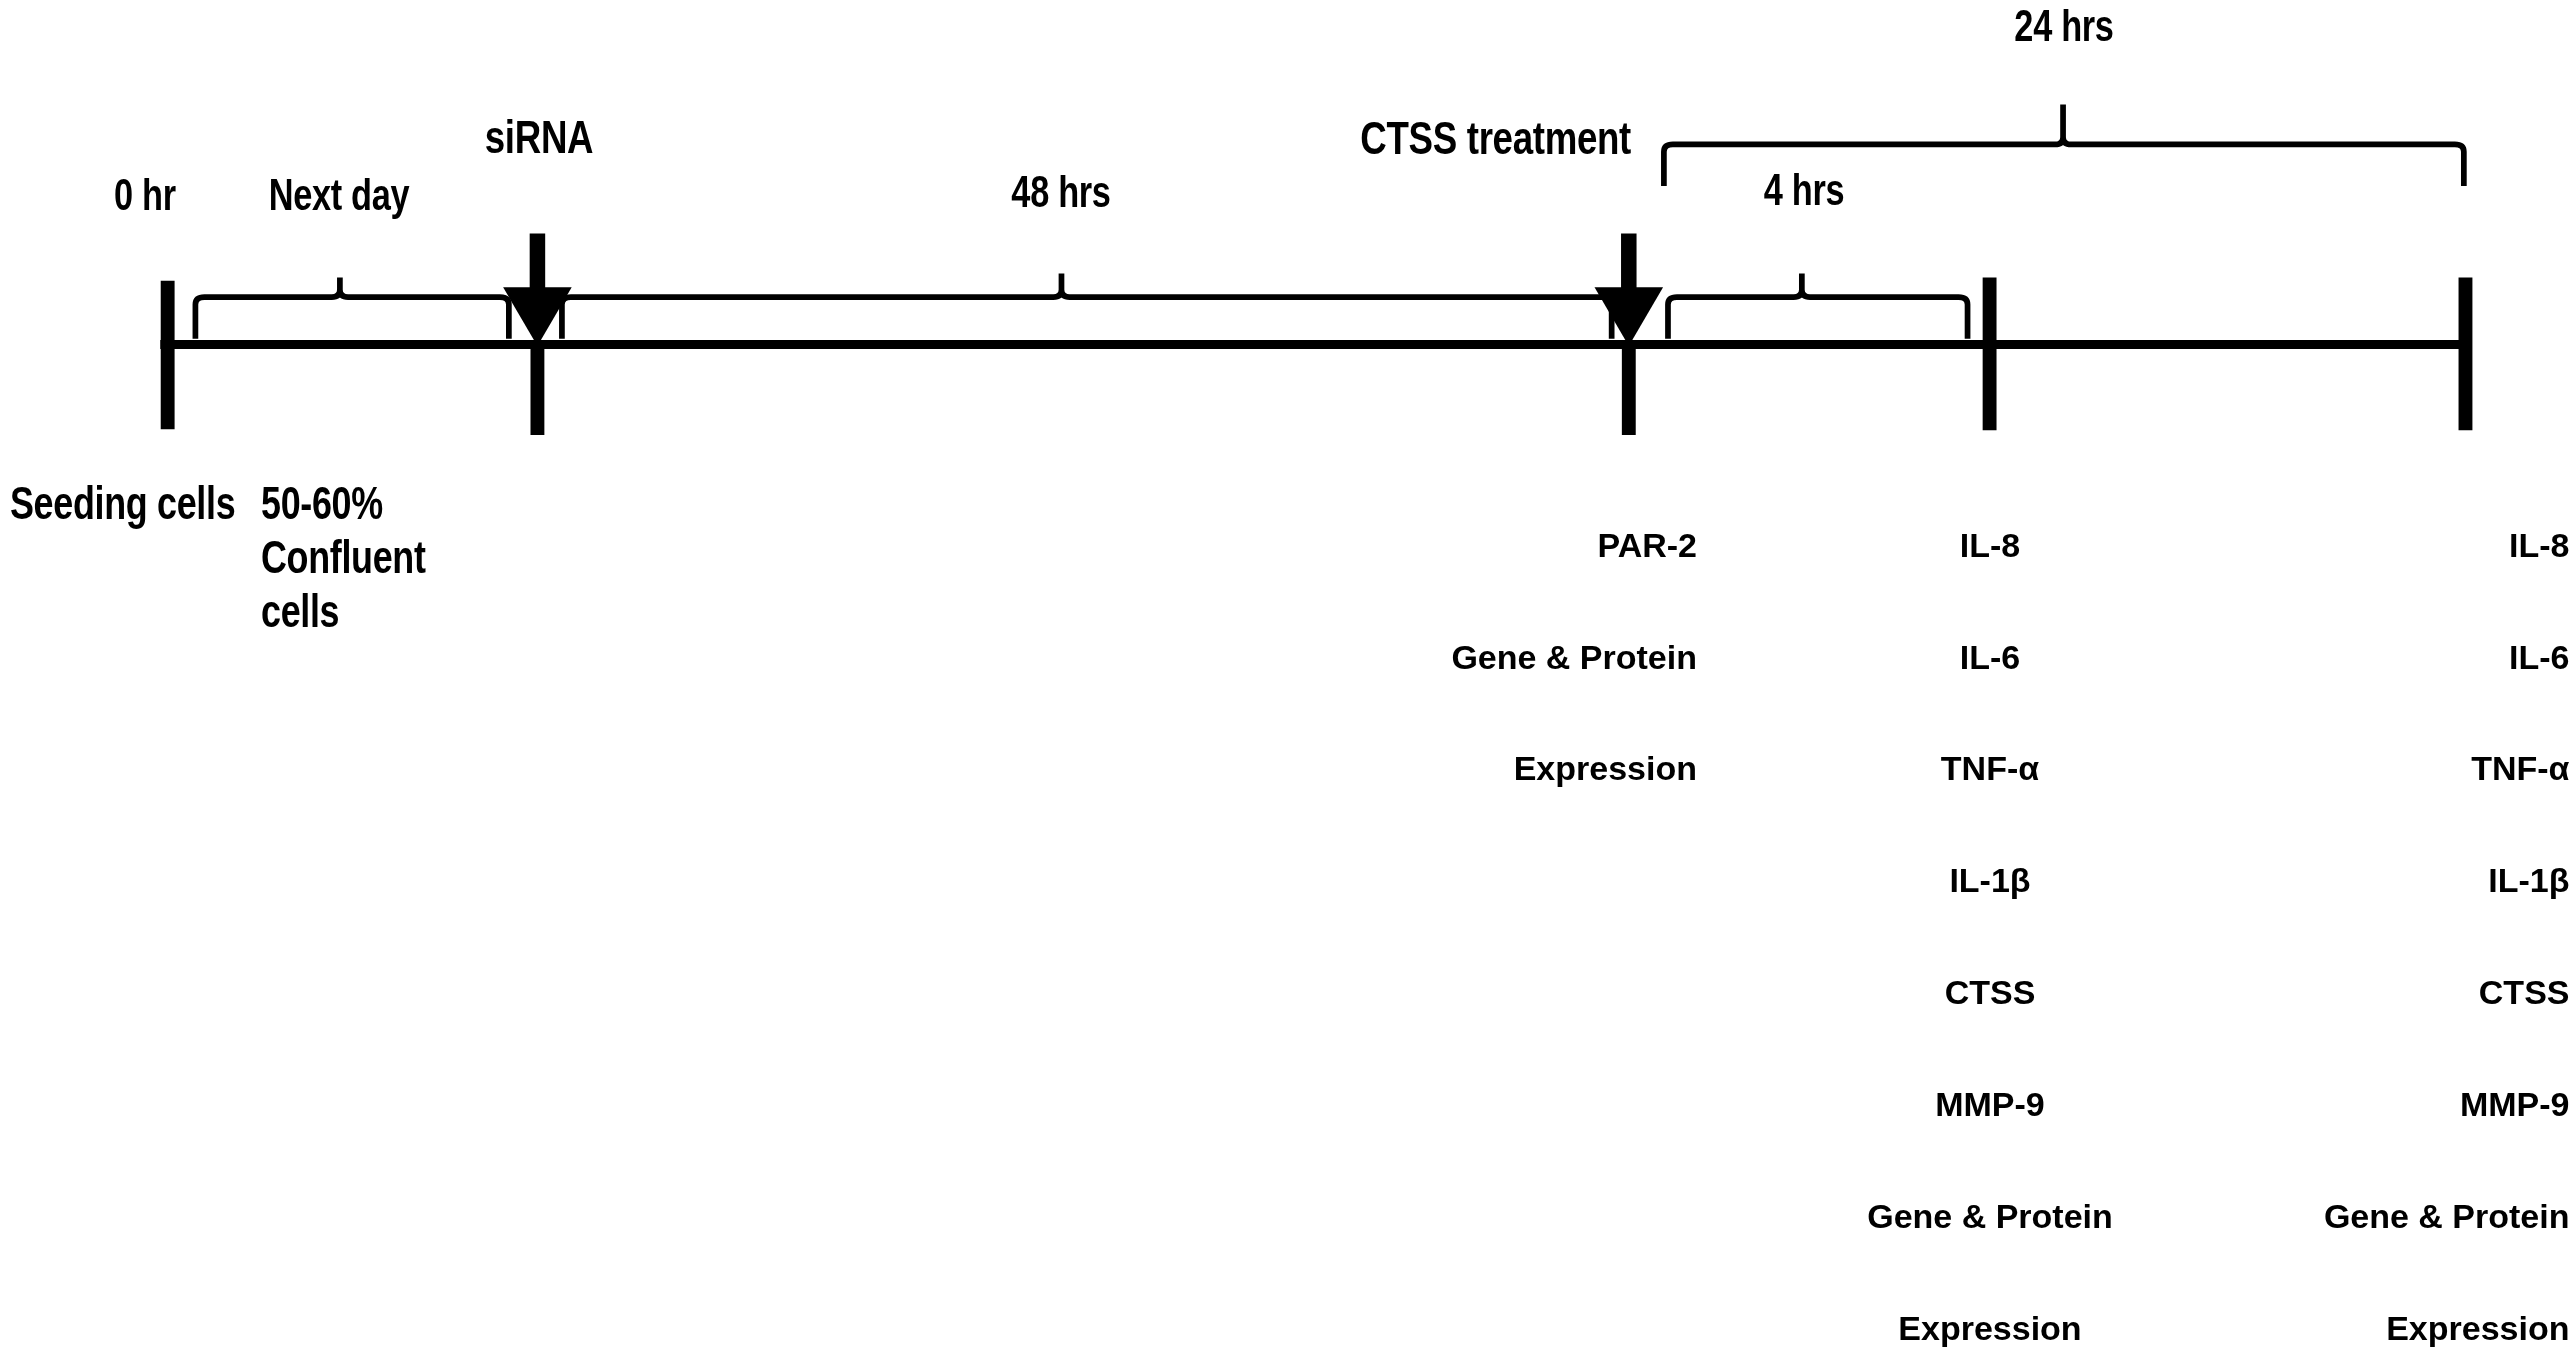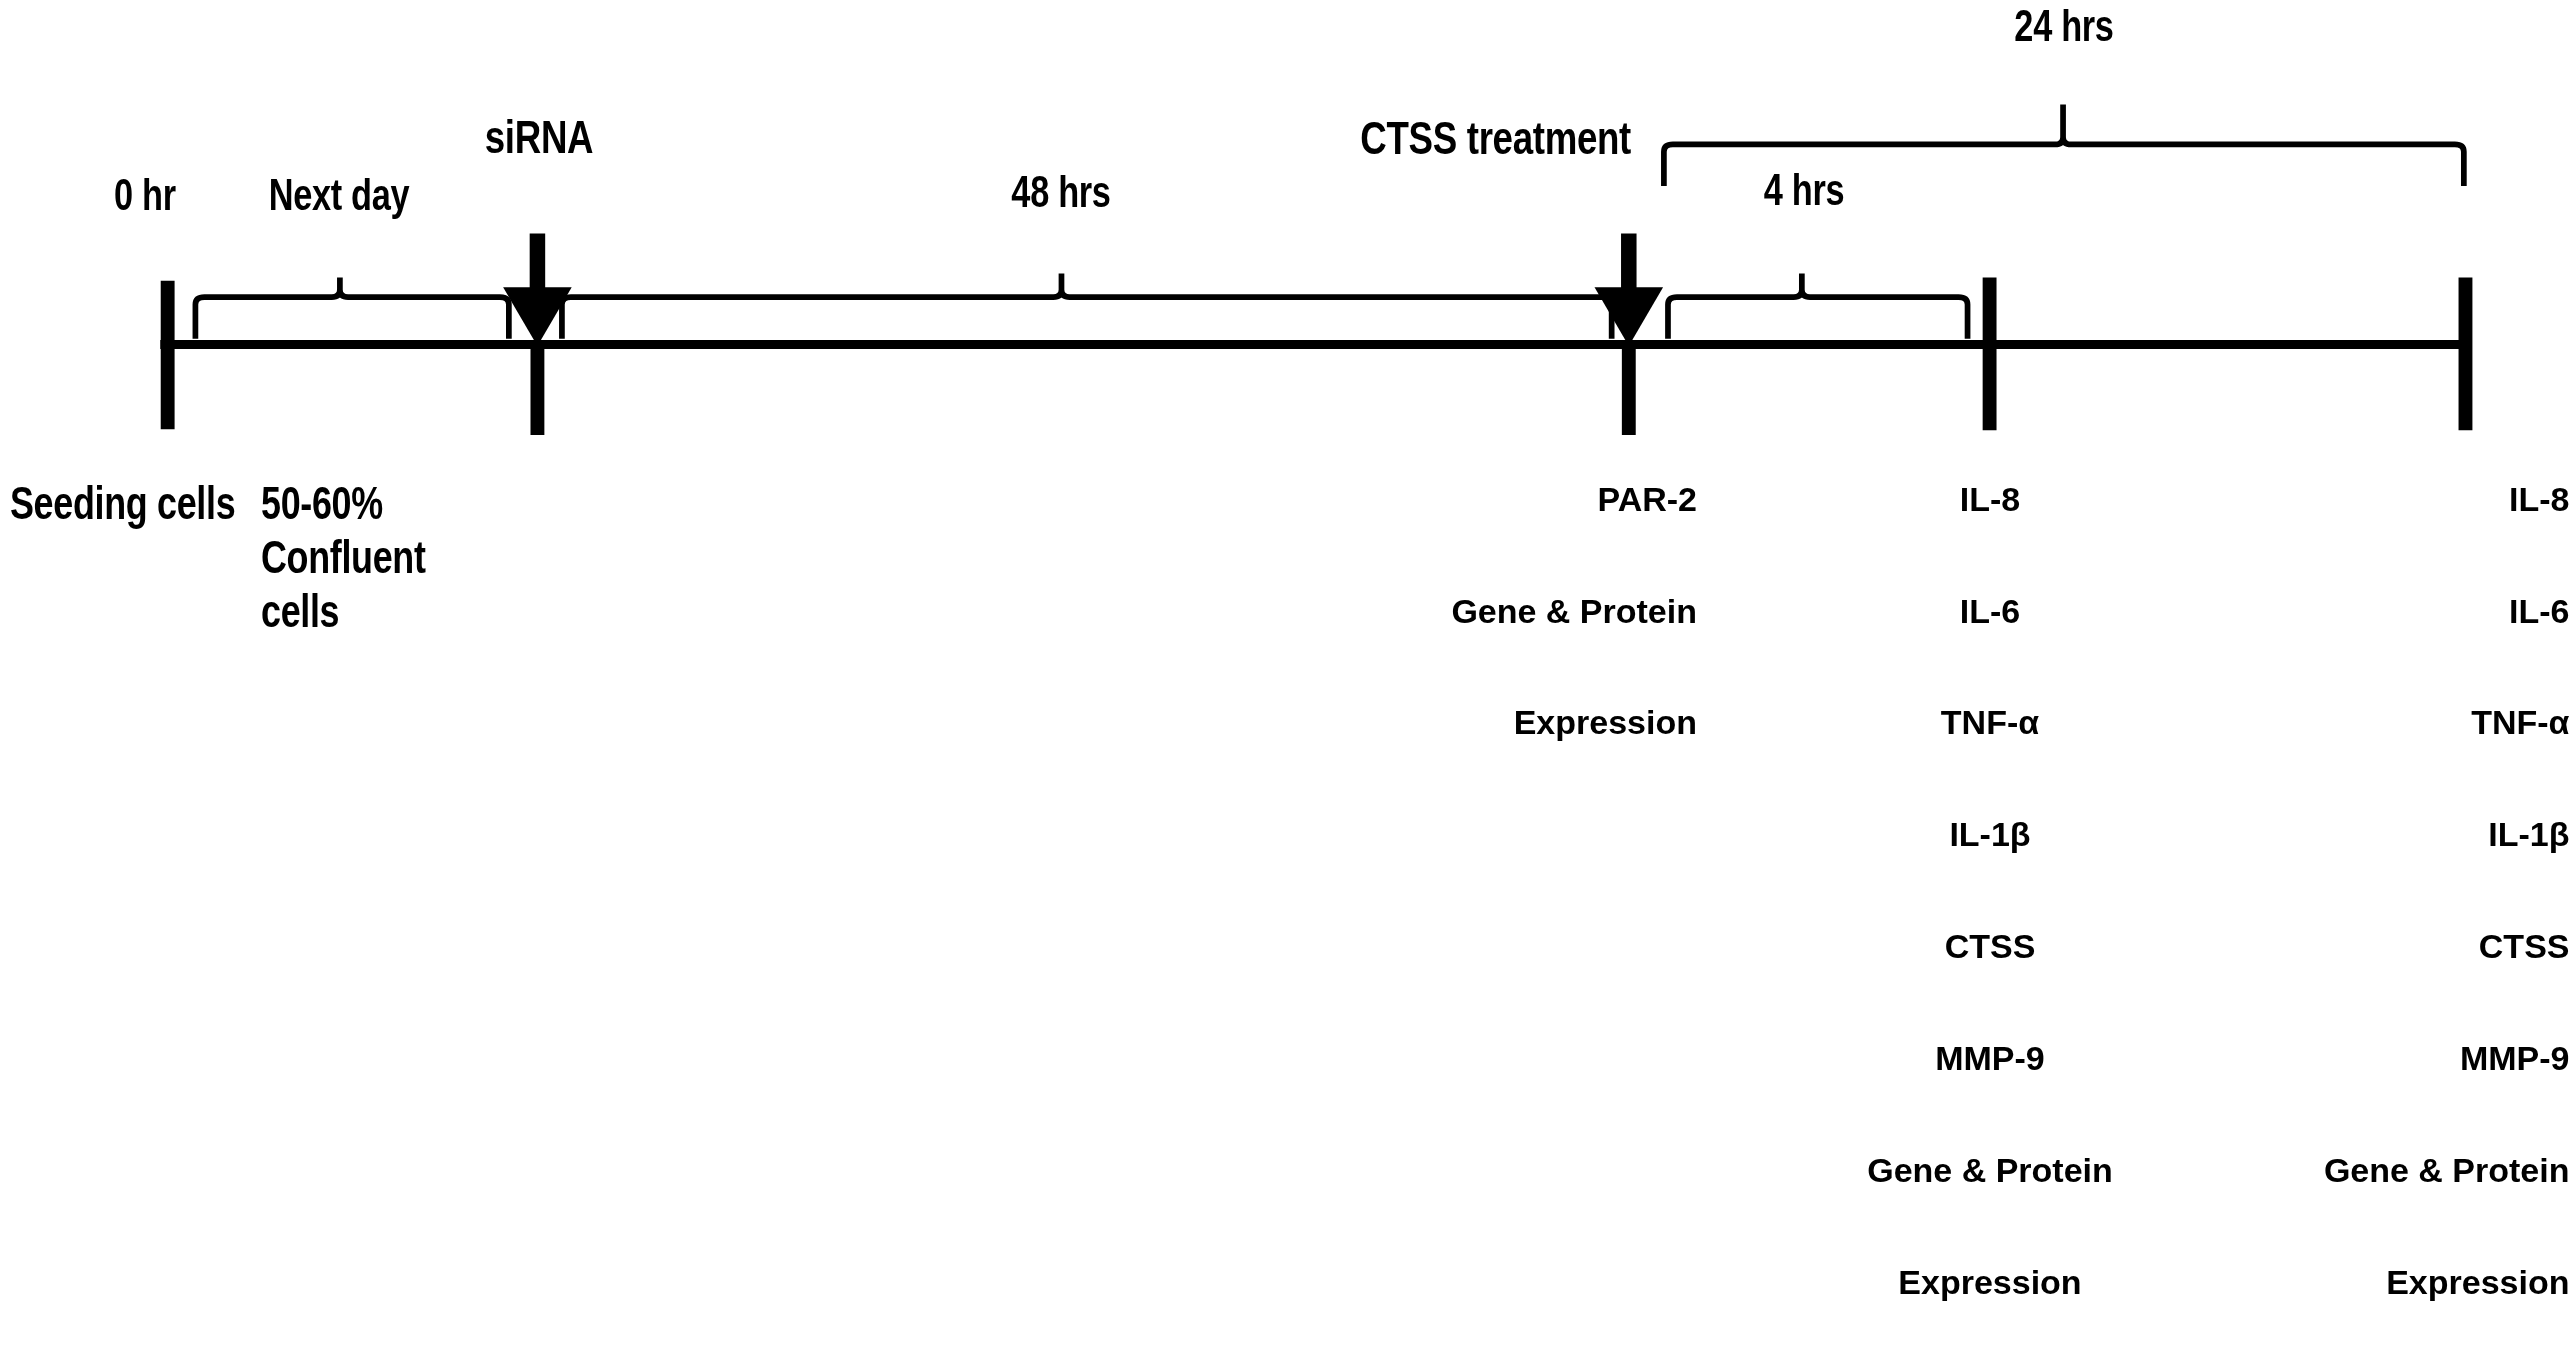--- a/index.html
+++ b/index.html
@@ -39,20 +39,21 @@
   .lbl.r  { transform-origin: 100% 50%; }
 
   
   .mk {
     position: absolute;
     font-family: "Liberation Sans", sans-serif;
     font-weight: bold;
     white-space: nowrap;
     line-height: 1;
     font-size: 34px;
+    margin-top: 46px;
   }
   .mk.c { transform: translateX(-50%); }
   .mk.r { text-align: right; }
 </style>
 </head>
 <body>
 
 <div id="canvas">
 
   <svg class="tl-svg" viewBox="0 0 3155 1671">

